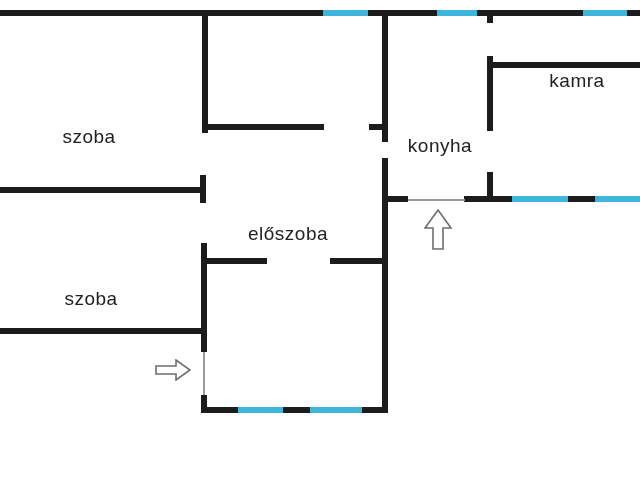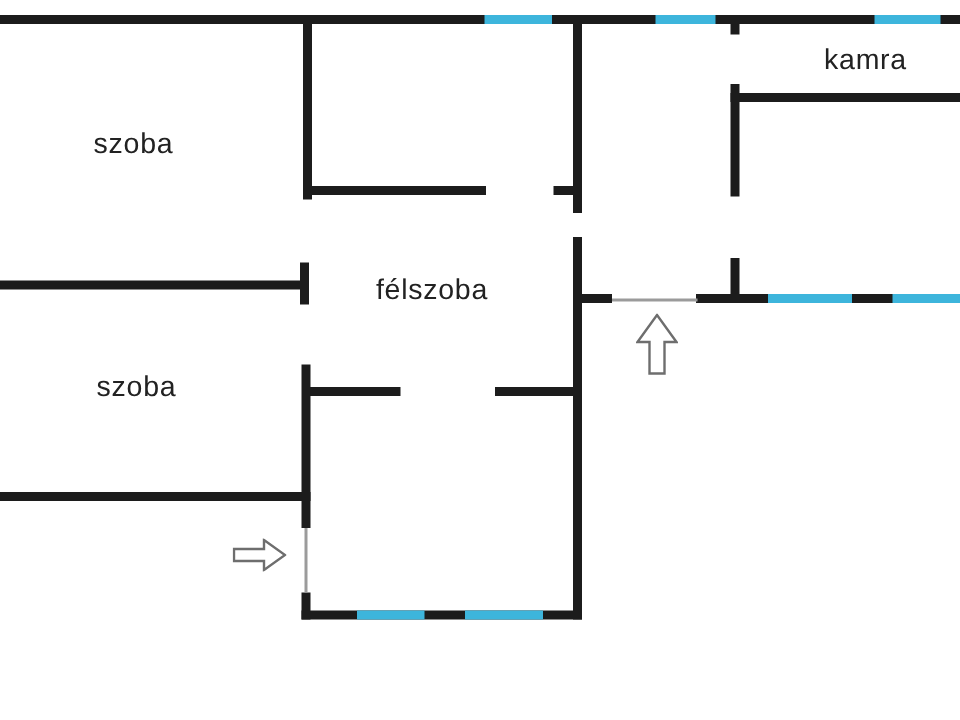--- a/index.html
+++ b/index.html
@@ -27,20 +27,21 @@
     position: absolute;
     background: var(--door-color, #9b9b9b);
   }
   .label {
     position: absolute;
     transform: translate(-50%, -50%);
     font-size: 19px;
     color: #222222;
     white-space: pre;
     letter-spacing: 0.5px;
+    margin-top: 40px;
   }
   .caption {
     font-size: 28px;
     color: #1a1a1a;
     letter-spacing: 0.5px;
   }
   .arrow {
     position: absolute;
   }
 </style>
@@ -83,18 +84,19 @@
   <div class="doorline" style="left:203px; top:352px; width:2px;  height:43px;"></div>
 
   <svg class="arrow" style="left:424px; top:209px;" width="28" height="41" viewBox="0 0 28 41">
     <polygon points="14,1 27,19 19,19 19,40 9,40 9,19 1,19" fill="#ffffff" stroke="#6e6e6e" stroke-width="1.6" stroke-linejoin="miter"></polygon>
   </svg>
   <svg class="arrow" style="left:155px; top:359px;" width="36" height="22" viewBox="0 0 36 22">
     <polygon points="1,7 21,7 21,1 35,11 21,21 21,15 1,15" fill="#ffffff" stroke="#6e6e6e" stroke-width="1.6" stroke-linejoin="miter"></polygon>
   </svg>
 
   <div class="label" style="left:89px;  top:97px;">szoba</div>
+  <div class="label" style="left:440px; top:106px;">konyha</div>
   <div class="label" style="left:577px; top:41px;">kamra</div>
-  <div class="label" style="left:288px; top:194px;">félszoba</div>
+  <div class="label" style="left:288px; top:194px;">előszoba</div>
   <div class="label" style="left:91px;  top:259px;">szoba</div>
 
 
 </div>
 
 </body></html>

